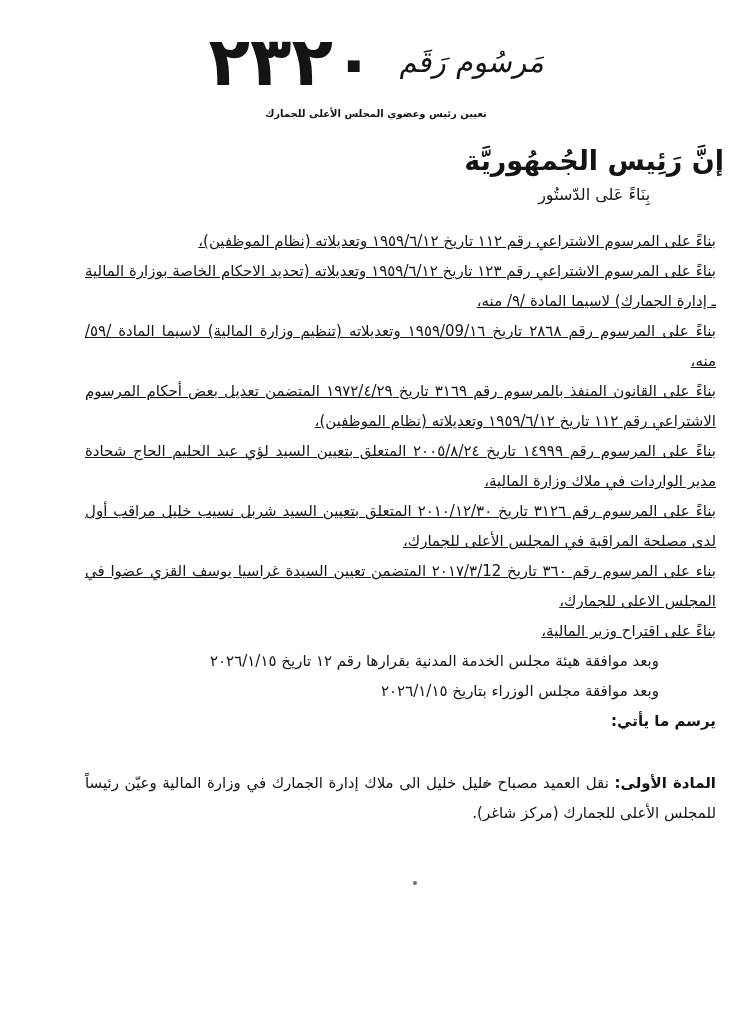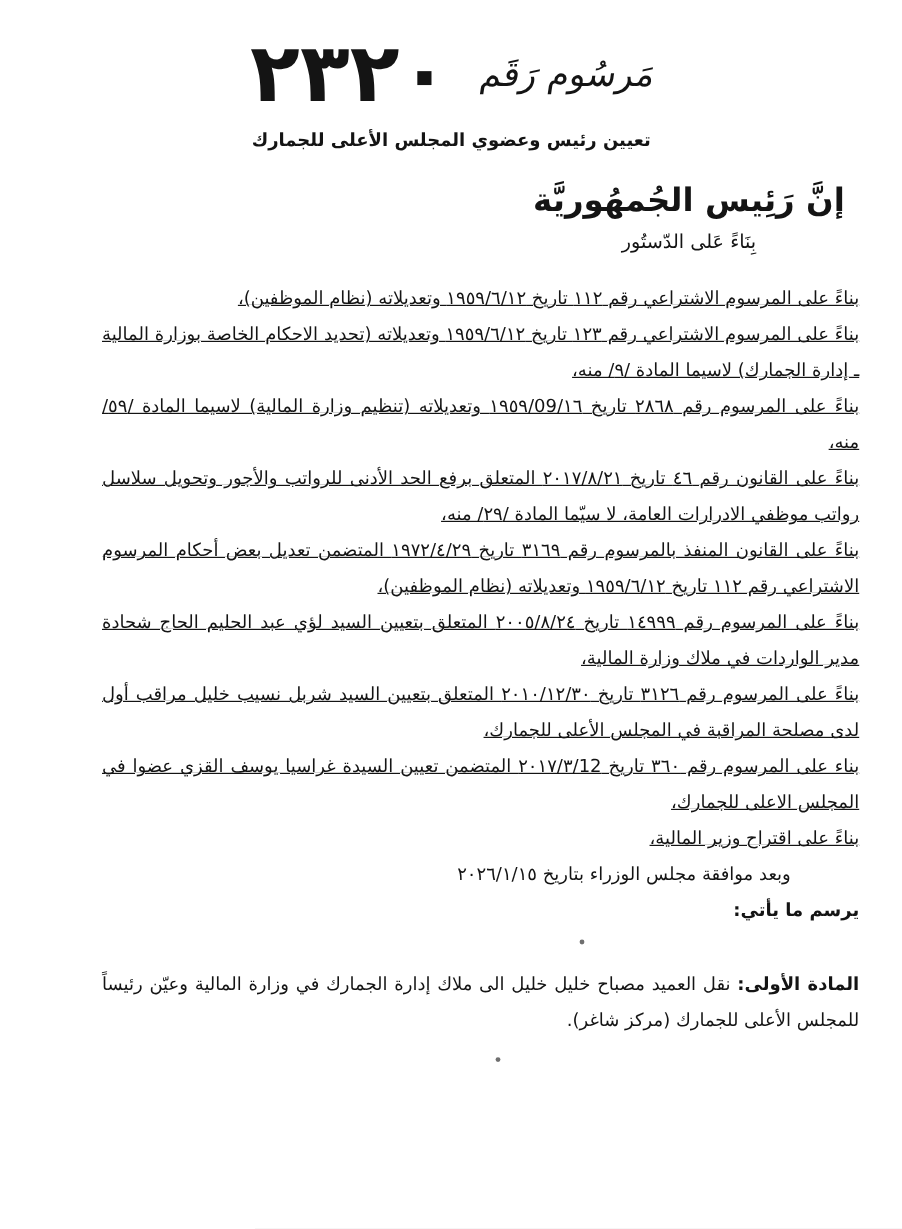--- a/index.html
+++ b/index.html
@@ -30,27 +30,27 @@
   .decree-number{
     font-size:68px;
     font-weight:bold;
     line-height:1;
     letter-spacing:7px;
   }
   .subtitle{
     margin-top:12px;
     text-align:center;
     font-weight:bold;
-    font-size:15px;
+    font-size:10px;
   }
   
   .authority-block{
     direction:rtl;
     width:max-content;
-    margin:24px 48px 0 auto;
+    margin:24px 28px 0 auto;
     text-align:center;
   }
   .authority-line{
     font-size:27px;
     font-weight:bold;
     line-height:1.35;
   }
   .basis-line{
     font-size:16px;
     margin-top:6px;
@@ -110,28 +110,28 @@
   <div class="authority-block">
     <div class="authority-line">إنَّ رَئِيس الجُمهُوريَّة</div>
     <div class="basis-line">بِنَاءً عَلى الدّستُور</div>
   </div>
 
   <main class="body">
     <section id="preamble">
         <p class="preamble-line">بناءً على المرسوم الاشتراعي رقم ١١٢ تاريخ ١٩٥٩/٦/١٢ وتعديلاته (نظام الموظفين)،</p>
         <p class="preamble-line">بناءً على المرسوم الاشتراعي رقم ١٢٣ تاريخ ١٩٥٩/٦/١٢ وتعديلاته (تحديد الاحكام الخاصة بوزارة المالية ـ إدارة الجمارك) لاسيما المادة /٩/ منه،</p>
         <p class="preamble-line">بناءً على المرسوم رقم ٢٨٦٨ تاريخ ١٩٥٩/09/١٦ وتعديلاته (تنظيم وزارة المالية) لاسيما المادة /٥٩/ منه،</p>
-        <p class="preamble-line">بناءً على القانون رقم ٤٦ تاريخ ٢٠١٧/٨/٢١ المتعلق برفع الحد الأدنى للرواتب والأجور وتحويل سلاسل رواتب موظفي الادرارات العامة، لا سيّما المادة /٢٩/ منه،</p>
         <p class="preamble-line">بناءً على القانون المنفذ بالمرسوم رقم ٣١٦٩ تاريخ ١٩٧٢/٤/٢٩ المتضمن تعديل بعض أحكام المرسوم الاشتراعي رقم ١١٢ تاريخ ١٩٥٩/٦/١٢ وتعديلاته (نظام الموظفين)،</p>
         <p class="preamble-line">بناءً على المرسوم رقم ١٤٩٩٩ تاريخ ٢٠٠٥/٨/٢٤ المتعلق بتعيين السيد لؤي عبد الحليم الحاج شحادة مدير الواردات في ملاك وزارة المالية،</p>
         <p class="preamble-line">بناءً على المرسوم رقم ٣١٢٦ تاريخ ٢٠١٠/١٢/٣٠ المتعلق بتعيين السيد شربل نسيب خليل مراقب أول لدى مصلحة المراقبة في المجلس الأعلى للجمارك،</p>
         <p class="preamble-line">بناء على المرسوم رقم ٣٦٠ تاريخ ٢٠١٧/٣/12 المتضمن تعيين السيدة غراسيا يوسف القزي عضوا في المجلس الاعلى للجمارك،</p>
         <p class="preamble-line">بناءً على اقتراح وزير المالية،</p>
       </section>
     <section id="approvals">
+        <p class="approval-line">وبعد موافقة هيئة مجلس الخدمة المدنية بقرارها رقم ١٢ تاريخ ٢٠٢٦/١/١٥</p>
         <p class="approval-line">وبعد موافقة مجلس الوزراء بتاريخ ٢٠٢٦/١/١٥</p>
       </section>
     <p class="enactment-line">يرسم ما يأتي:</p>
     <p class="article-paragraph"><span class="article-label">المادة الأولى:</span><span> نقل العميد مصباح خليل خليل الى ملاك إدارة الجمارك في وزارة المالية وعيّن رئيساً للمجلس الأعلى للجمارك (مركز شاغر).</span></p>
   </main>
 
   <div class="ink-speck speck-1"></div>
   <div class="ink-speck speck-2"></div>
 
 </div>

